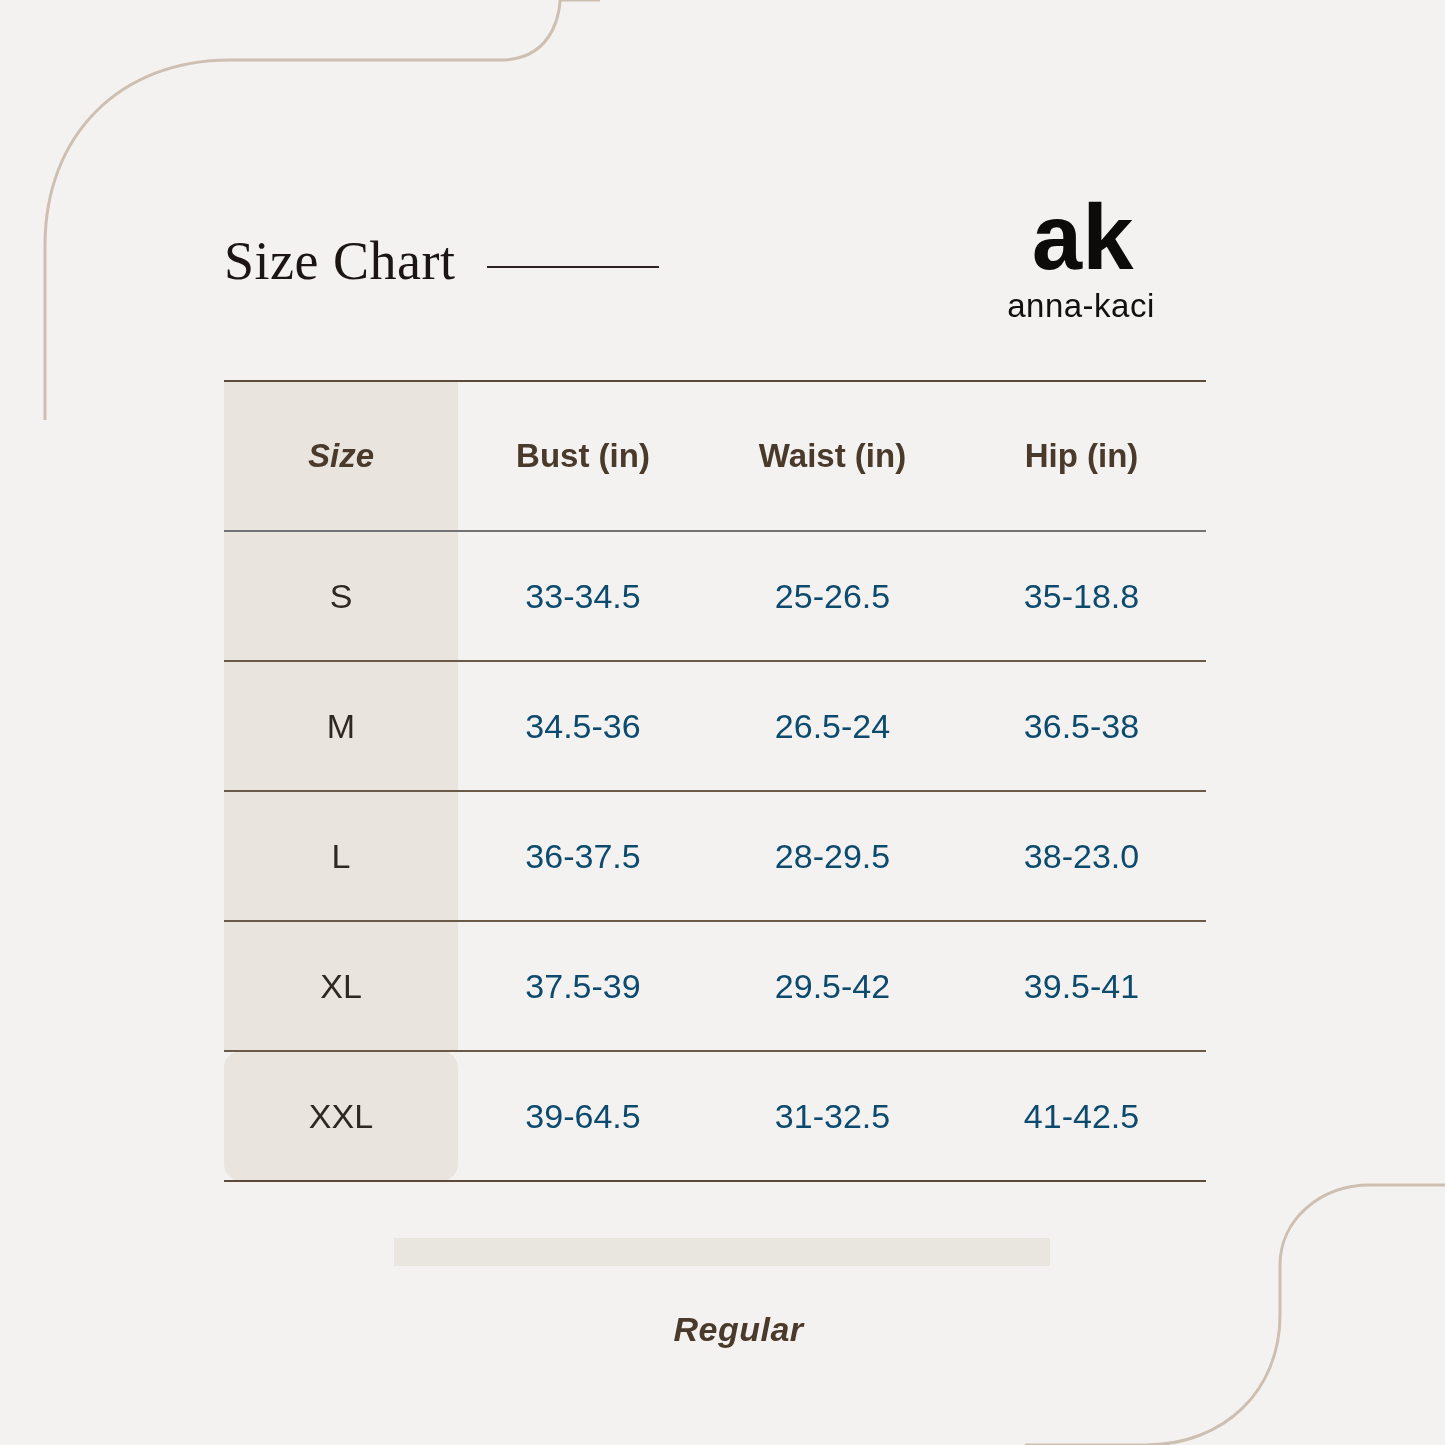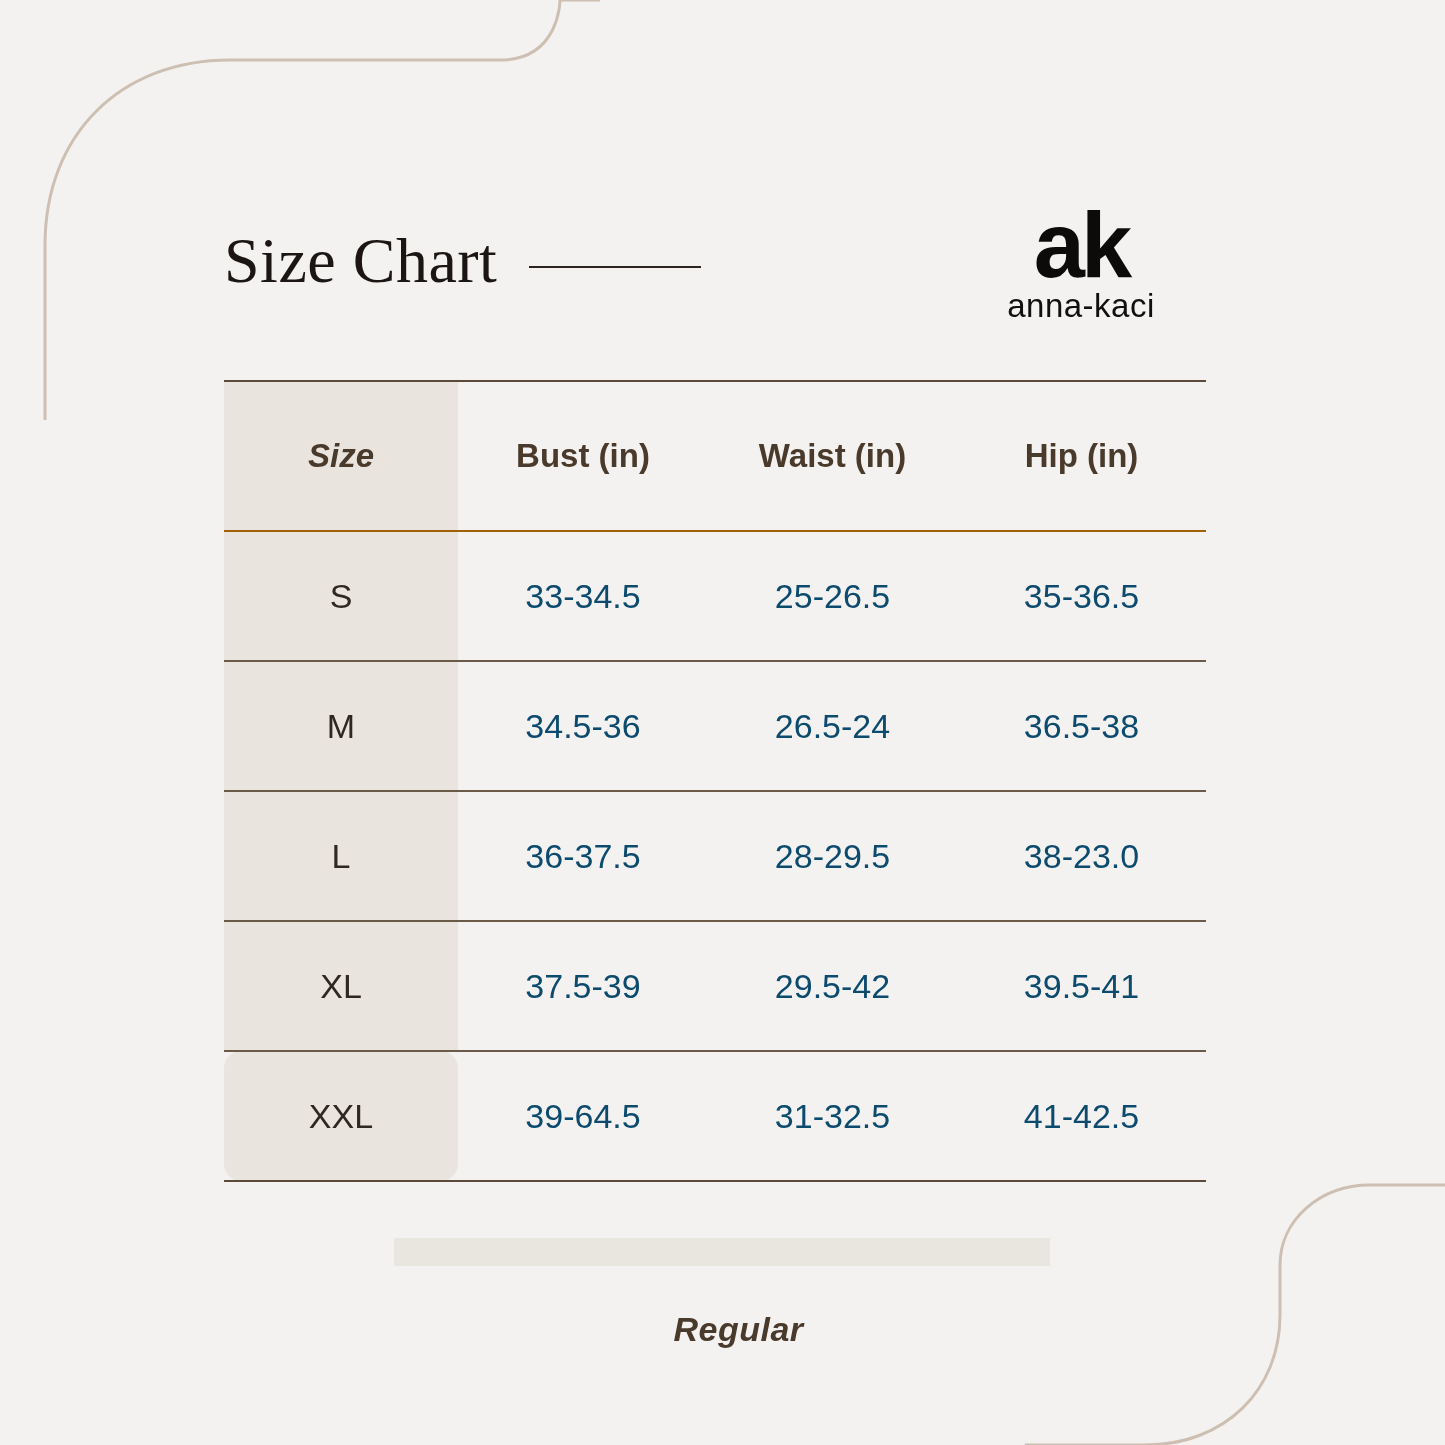--- a/index.html
+++ b/index.html
@@ -49,42 +49,42 @@
     align-items: center;
     justify-content: space-between;
   }
   .title-wrap {
     display: flex;
     align-items: center;
     gap: 32px;
   }
   .page-title {
     font-family: "Liberation Serif", serif;
-    font-size: 64px;
+    font-size: 54px;
     line-height: 1;
     color: #1b1613;
     letter-spacing: 0.5px;
     font-weight: 400;
   }
   .title-rule {
     width: 172px;
     height: 2px;
     background: #2b2420;
     margin-top: 12px;
   }
 
   .brand {
     width: 250px;
     display: flex;
     flex-direction: column;
     align-items: center;
     margin-top: 6px;
   }
   .brand-mark {
-    font-family: Liberation Sans, sans-serif;
+    font-family: Liberation Mono, monospace;
     font-size: 92px;
     line-height: 0.92;
     font-weight: 700;
     color: #0d0b09;
     letter-spacing: -4px;
   }
   .brand-name {
     font-family: "Liberation Sans", sans-serif;
     font-size: 33px;
     letter-spacing: 0.5px;
@@ -105,21 +105,21 @@
   .size-table col.c-waist { width: 249px; }
   .size-table col.c-hip   { width: 249px; }
 
   .size-table thead th {
     height: 148px;
     font-size: 33px;
     font-weight: 700;
     color: #4a3a2c;
     text-align: center;
     border-top: 2px solid #5c4a3a;
-    border-bottom: 2px solid #a16207;
+    border-bottom: 2px solid #737373;
     padding: 0;
   }
   .size-table thead th.size-col {
     font-style: italic;
     background: #e9e4dd;
   }
 
   .size-table tbody td {
     height: 128px;
     font-size: 34px;
@@ -197,21 +197,21 @@
         <th>Bust (in)</th>
         <th>Waist (in)</th>
         <th>Hip (in)</th>
       </tr>
     </thead>
     <tbody>
       <tr>
         <td class="size-col">S</td>
         <td>33-34.5</td>
         <td>25-26.5</td>
-        <td>35-36.5</td>
+        <td>35-18.8</td>
       </tr>
       <tr>
         <td class="size-col">M</td>
         <td>34.5-36</td>
         <td>26.5-24</td>
         <td>36.5-38</td>
       </tr>
       <tr>
         <td class="size-col">L</td>
         <td>36-37.5</td>

